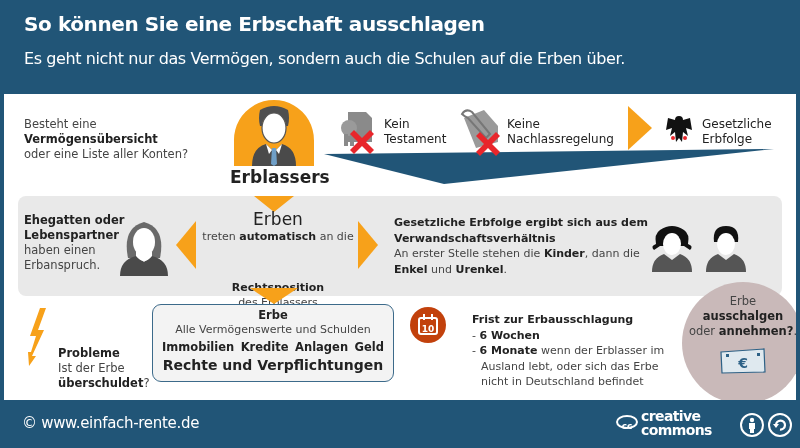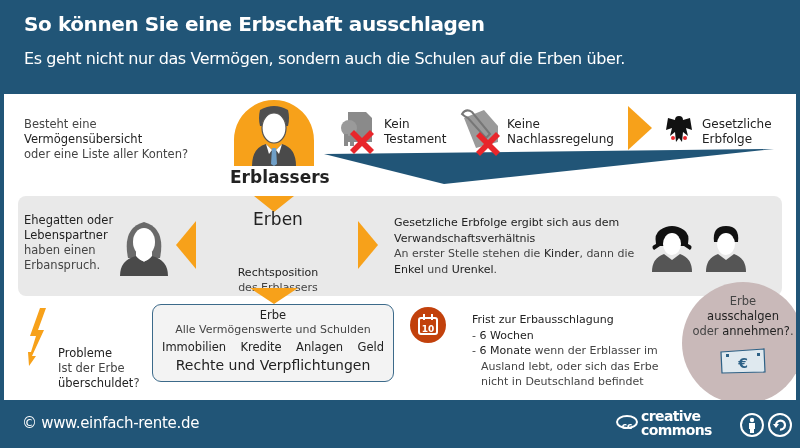--- a/index.html
+++ b/index.html
@@ -27,21 +27,21 @@
   }
 
   
   .panel {
     left: 4px; top: 94px; width: 792px; height: 306px;
     background: #fff;
     overflow: hidden;
   }
 
   .txt { font-size: 11.5px; line-height: 15px; color: #444; white-space: nowrap; }
-  .strong { font-weight: normal; color: #222; }
+  .strong { font-weight: bold; color: #222; }
 
   
   .band {
     left: 14px; top: 102px; width: 764px; height: 100px;
     background: #e9e9e9;
     border-radius: 8px;
   }
 
   
   .wedge { left: 0; top: 0; }
@@ -152,20 +152,23 @@
     <path d="M2 58 Q2 42 18 38 L26 44 L34 38 Q50 42 50 58 Z" fill="#4a4a4a"></path>
     <path d="M18 38 Q26 48 34 38 L34 34 L18 34 Z" fill="#fff"></path>
   </svg>
 
   <svg class="abs" style="left:170px; top:125px;" width="24" height="52">
     <polygon points="22,2 22,50 2,26" fill="#f7a11a"></polygon>
   </svg>
 
   <div class="abs" style="left:196px; top:115px; width:156px; text-align:center;">
     <div style="font-size:17px; color:#222; line-height:20px;">Erben</div>
+    <div class="txt" style="font-size:11px; line-height:15px;">
+      <span>treten </span><span class="strong">automatisch</span><span> an die</span>
+    </div>
     <div class="txt strong" style="font-size:11px; line-height:15px;margin-top:36px;">Rechtsposition</div>
     <div class="txt" style="font-size:11px; line-height:15px;">des Erblassers</div>
   </div>
 
   <svg class="abs" style="left:352px; top:125px;" width="24" height="52">
     <polygon points="2,2 2,50 22,26" fill="#f7a11a"></polygon>
   </svg>
 
   <div class="abs txt" style="left:390px; top:121px; font-size:11px; line-height:15.5px;">
     <div class="strong">Gesetzliche Erbfolge ergibt sich aus dem</div>

